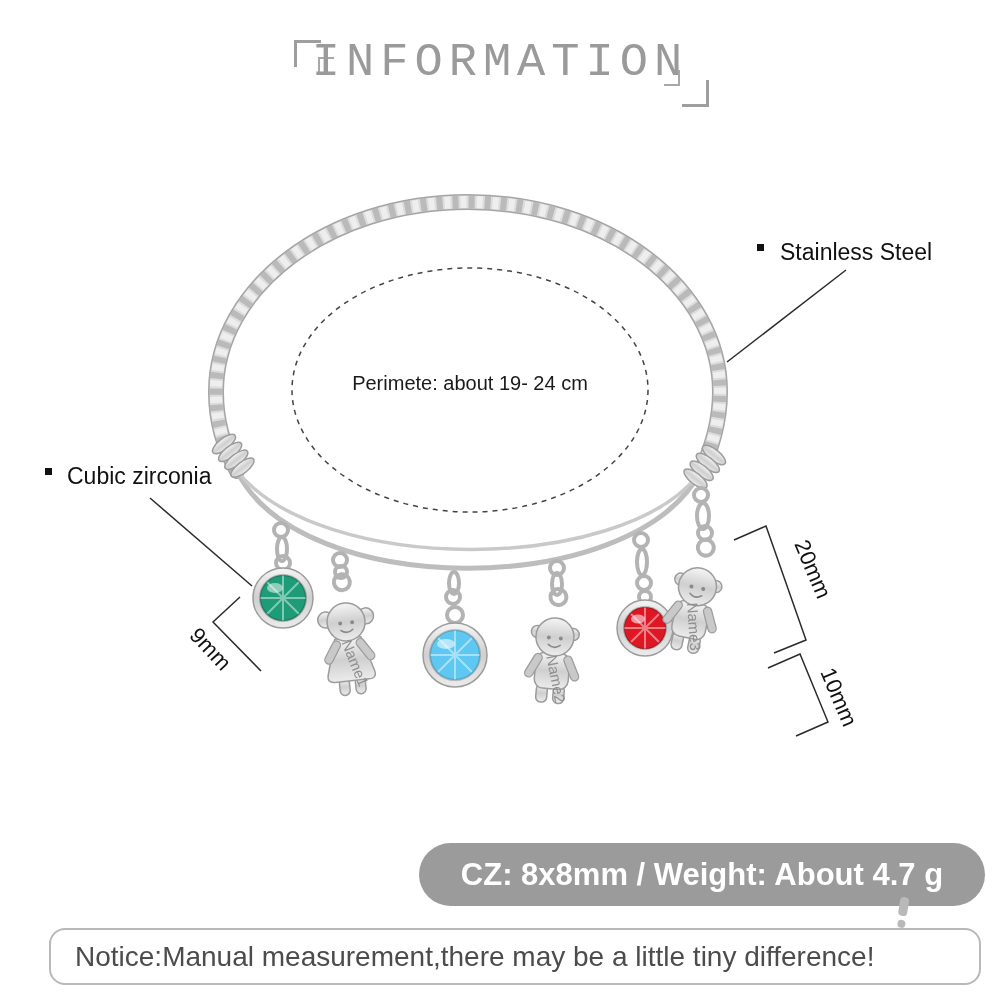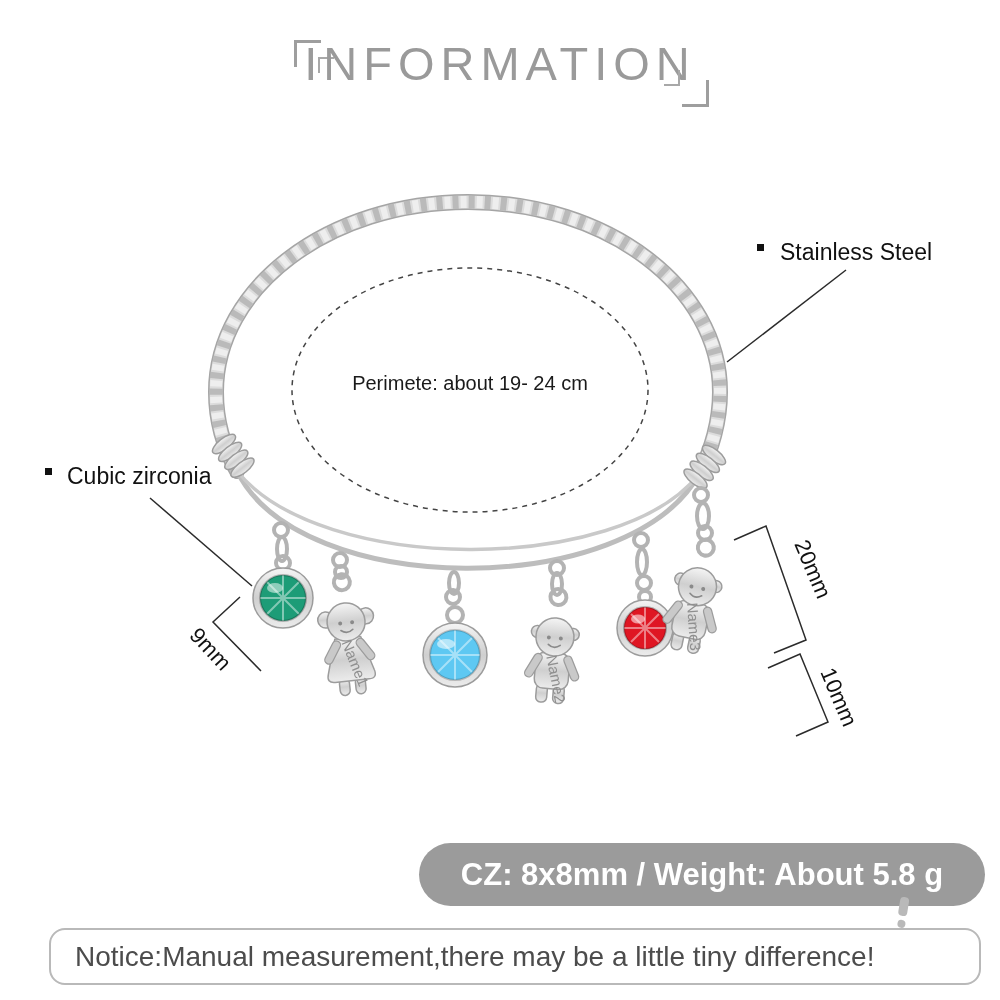--- a/index.html
+++ b/index.html
@@ -1,20 +1,20 @@
 <!DOCTYPE html>
 <html><head>
 <meta charset="utf-8">
 <style>
   html,body{margin:0;padding:0;background:#fff;}
   .page{position:relative;width:1000px;height:1000px;background:#fff;overflow:hidden;
         font-family:"Liberation Sans",sans-serif;}
   
   .page-title{position:absolute;left:0;right:0;top:36px;text-align:center;
-    font-size:47px;color:#9a9a9a;letter-spacing:6px;font-weight:400;margin:0;}
+    font-size:47px;color:#9a9a9a;letter-spacing:6px;font-weight:400;margin:0;font-family:Liberation Mono, monospace;}
   .corner{position:absolute;}
   .corner.tl-outer{left:294px;top:40px;width:24px;height:24px;border-top:3px solid #9e9e9e;border-left:3px solid #9e9e9e;}
   .corner.tl-inner{left:318px;top:57px;width:14px;height:14px;border-top:2px solid #a8a8a8;border-left:2px solid #a8a8a8;}
   .corner.br-outer{left:682px;top:80px;width:24px;height:24px;border-bottom:3px solid #9e9e9e;border-right:3px solid #9e9e9e;}
   .corner.br-inner{left:664px;top:70px;width:14px;height:14px;border-bottom:2px solid #a8a8a8;border-right:2px solid #a8a8a8;}
   
   svg{position:absolute;left:0;top:0;}
   svg text{font-family:"Liberation Sans",sans-serif;}
   .metal{fill:url(#silver);stroke:#9c9c9c;stroke-width:1.5;}
   .ring{fill:none;stroke:#b3b3b3;stroke-width:4;}
@@ -213,21 +213,21 @@
       <polyline class="thinline" points="734,540 766,526 806,640 774,653"></polyline>
       <text class="dim-text" transform="translate(806,572) rotate(67)" text-anchor="middle">20mm</text>
     </g>
     <g>
       <polyline class="thinline" points="768,668 800,654 828,722 796,736"></polyline>
       <text class="dim-text" transform="translate(832,700) rotate(67)" text-anchor="middle">10mm</text>
     </g>
   </svg>
 
   <div class="banner">
-    <span>CZ: 8x8mm / Weight: About 5.8 g</span>
+    <span>CZ: 8x8mm / Weight: About 4.7 g</span>
   </div>
 
   <div class="notice">
     <span>Notice:Manual measurement,there may be a little tiny difference!</span>
   </div>
   <div class="excl">
     <div class="excl-bar"></div>
     <div class="excl-dot"></div>
   </div>
 

